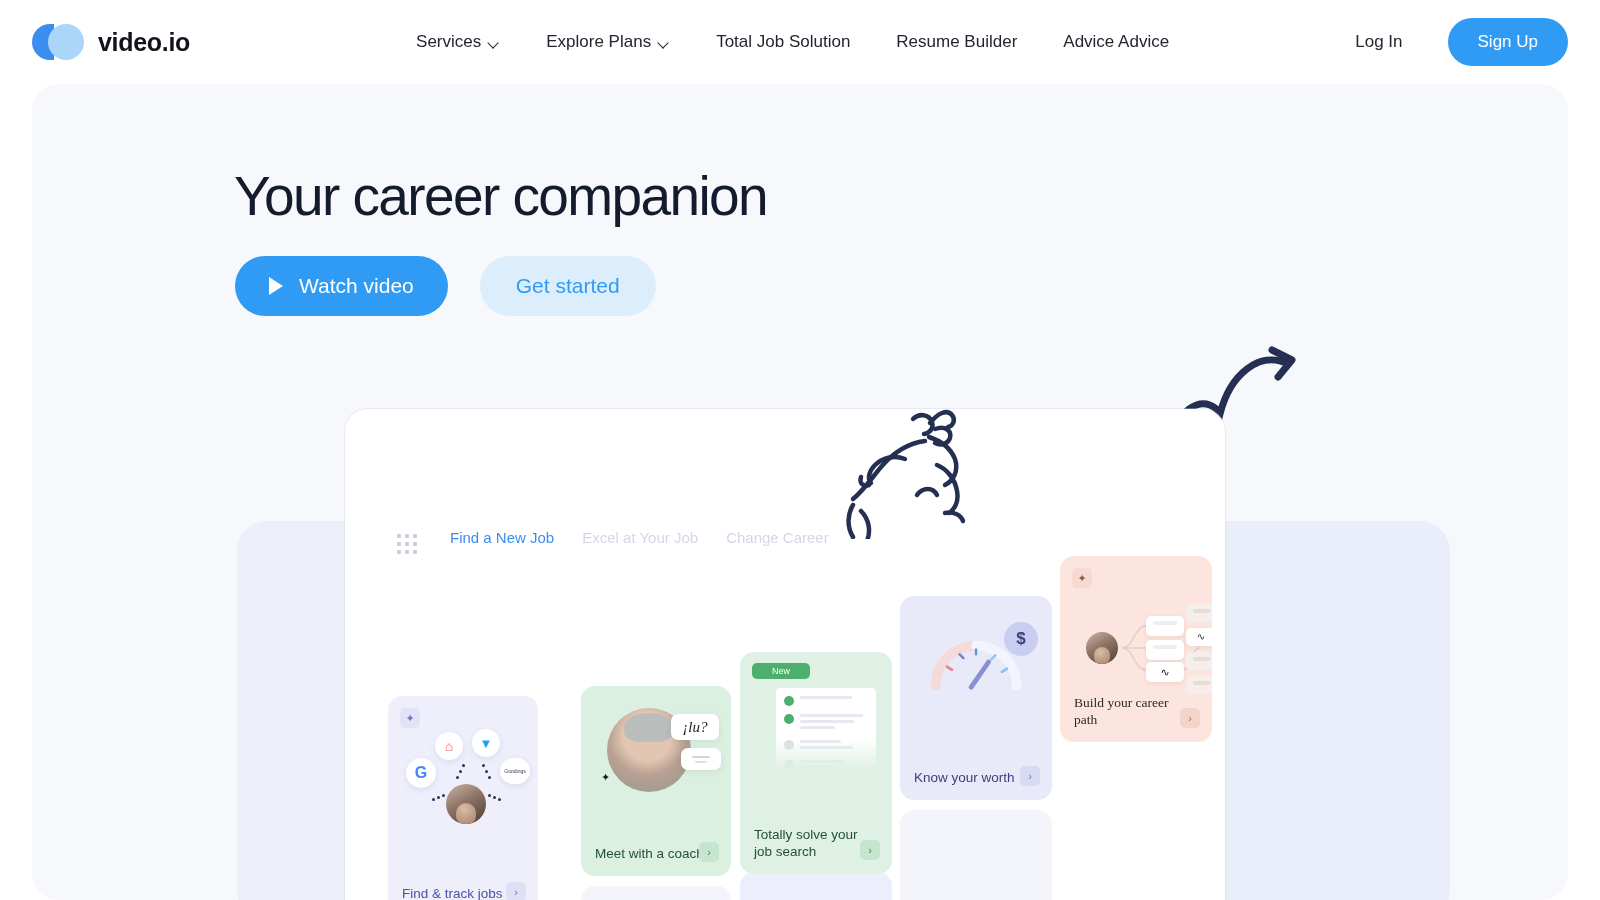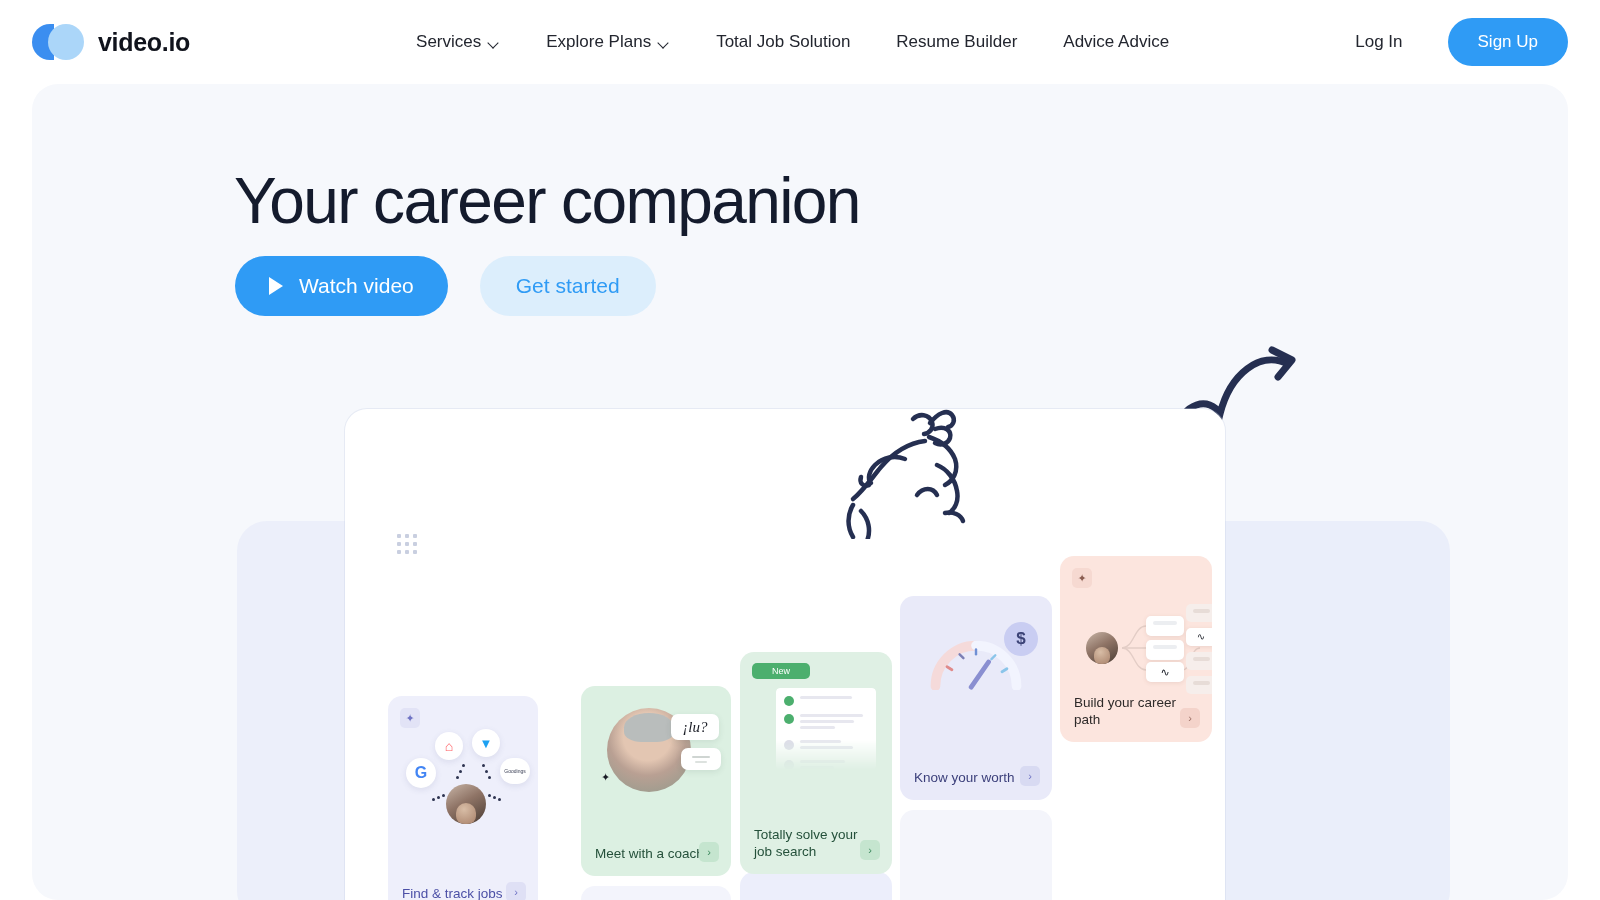--- a/index.html
+++ b/index.html
@@ -49,21 +49,21 @@
 
   
   .hero {
     position: absolute; top: 84px; left: 32px;
     width: 1536px; height: 816px;
     background: #f6f8fc; border-radius: 26px; overflow: hidden;
   }
 
   .hero-title {
     position: absolute; left: 202px; top: 80px;
-    font-size: 64px; font-weight: 300; color: #141b2d; letter-spacing: -1.6px;
+    font-size: 55px; font-weight: 300; color: #141b2d; letter-spacing: -1.6px;
     white-space: nowrap;
   }
   .cta-row { position: absolute; left: 203px; top: 172px; display: flex; gap: 32px; }
   .watch-btn {
     display: flex; align-items: center; gap: 16px;
     background: #2f9bf5; color: #ffffff; border: none;
     border-radius: 999px; padding: 18px 34px; font-size: 21px; cursor: pointer;
     font-family: "Liberation Sans", sans-serif;
   }
   .play-tri {
@@ -194,21 +194,21 @@
   .c-worth .card-chev { background: #d8daf2; color: #6f73c4; }
   .gauge { position: absolute; left: 26px; top: 38px; width: 100px; height: 56px; }
   .dollar-badge {
     position: absolute; right: 14px; top: 26px; width: 34px; height: 34px; border-radius: 50%;
     background: #c9cdf2; display: flex; align-items: center; justify-content: center;
     color: #3c4377; font-size: 17px; font-weight: bold;
   }
 
   
   .c-path { left: 1028px; top: 472px; width: 152px; height: 186px; background: #fce5de; }
-  .c-path .card-label { color: #2e2a29; width: 105px; }
+  .c-path .card-label { color: #2e2a29; width: 105px; font-family: Liberation Serif, serif; }
   .c-path .card-chev { background: #f4d3ca; color: #9c7166; }
   .node {
     position: absolute; background: #ffffff; border-radius: 5px;
     box-shadow: 0 1px 4px rgba(120,70,55,.12);
   }
   .node em { display: block; height: 4px; border-radius: 2px; background: #eceef1; margin: 5px 7px; }
   .node.faded { background: #f6eeeb; box-shadow: none; }
   .node.faded em { background: #e7dcd7; }
   .link-path { position: absolute; left: 0; top: 0; width: 100%; height: 100%; }
 
@@ -283,20 +283,25 @@
       <div class="grid-dots">
         <span></span>
           <span></span>
           <span></span>
         <span></span>
           <span></span>
           <span></span>
         <span></span>
           <span></span>
           <span></span>
+      </div>
+      <div class="tabs">
+        <div class="tab active">Find a New Job</div>
+        <div class="tab">Excel at Your Job</div>
+        <div class="tab">Change Career</div>
       </div>
     </div>
 
     <div class="lc lc1"></div>
     <div class="lc lc2"></div>
     <div class="lc lc3"></div>
 
     <div class="card c-find">
       <div class="spark-badge" style="background:#e2e3f6;color:#6f73c4;">✦</div>
       <div class="logo-bubble" style="left:18px;top:62px;width:30px;height:30px;">

